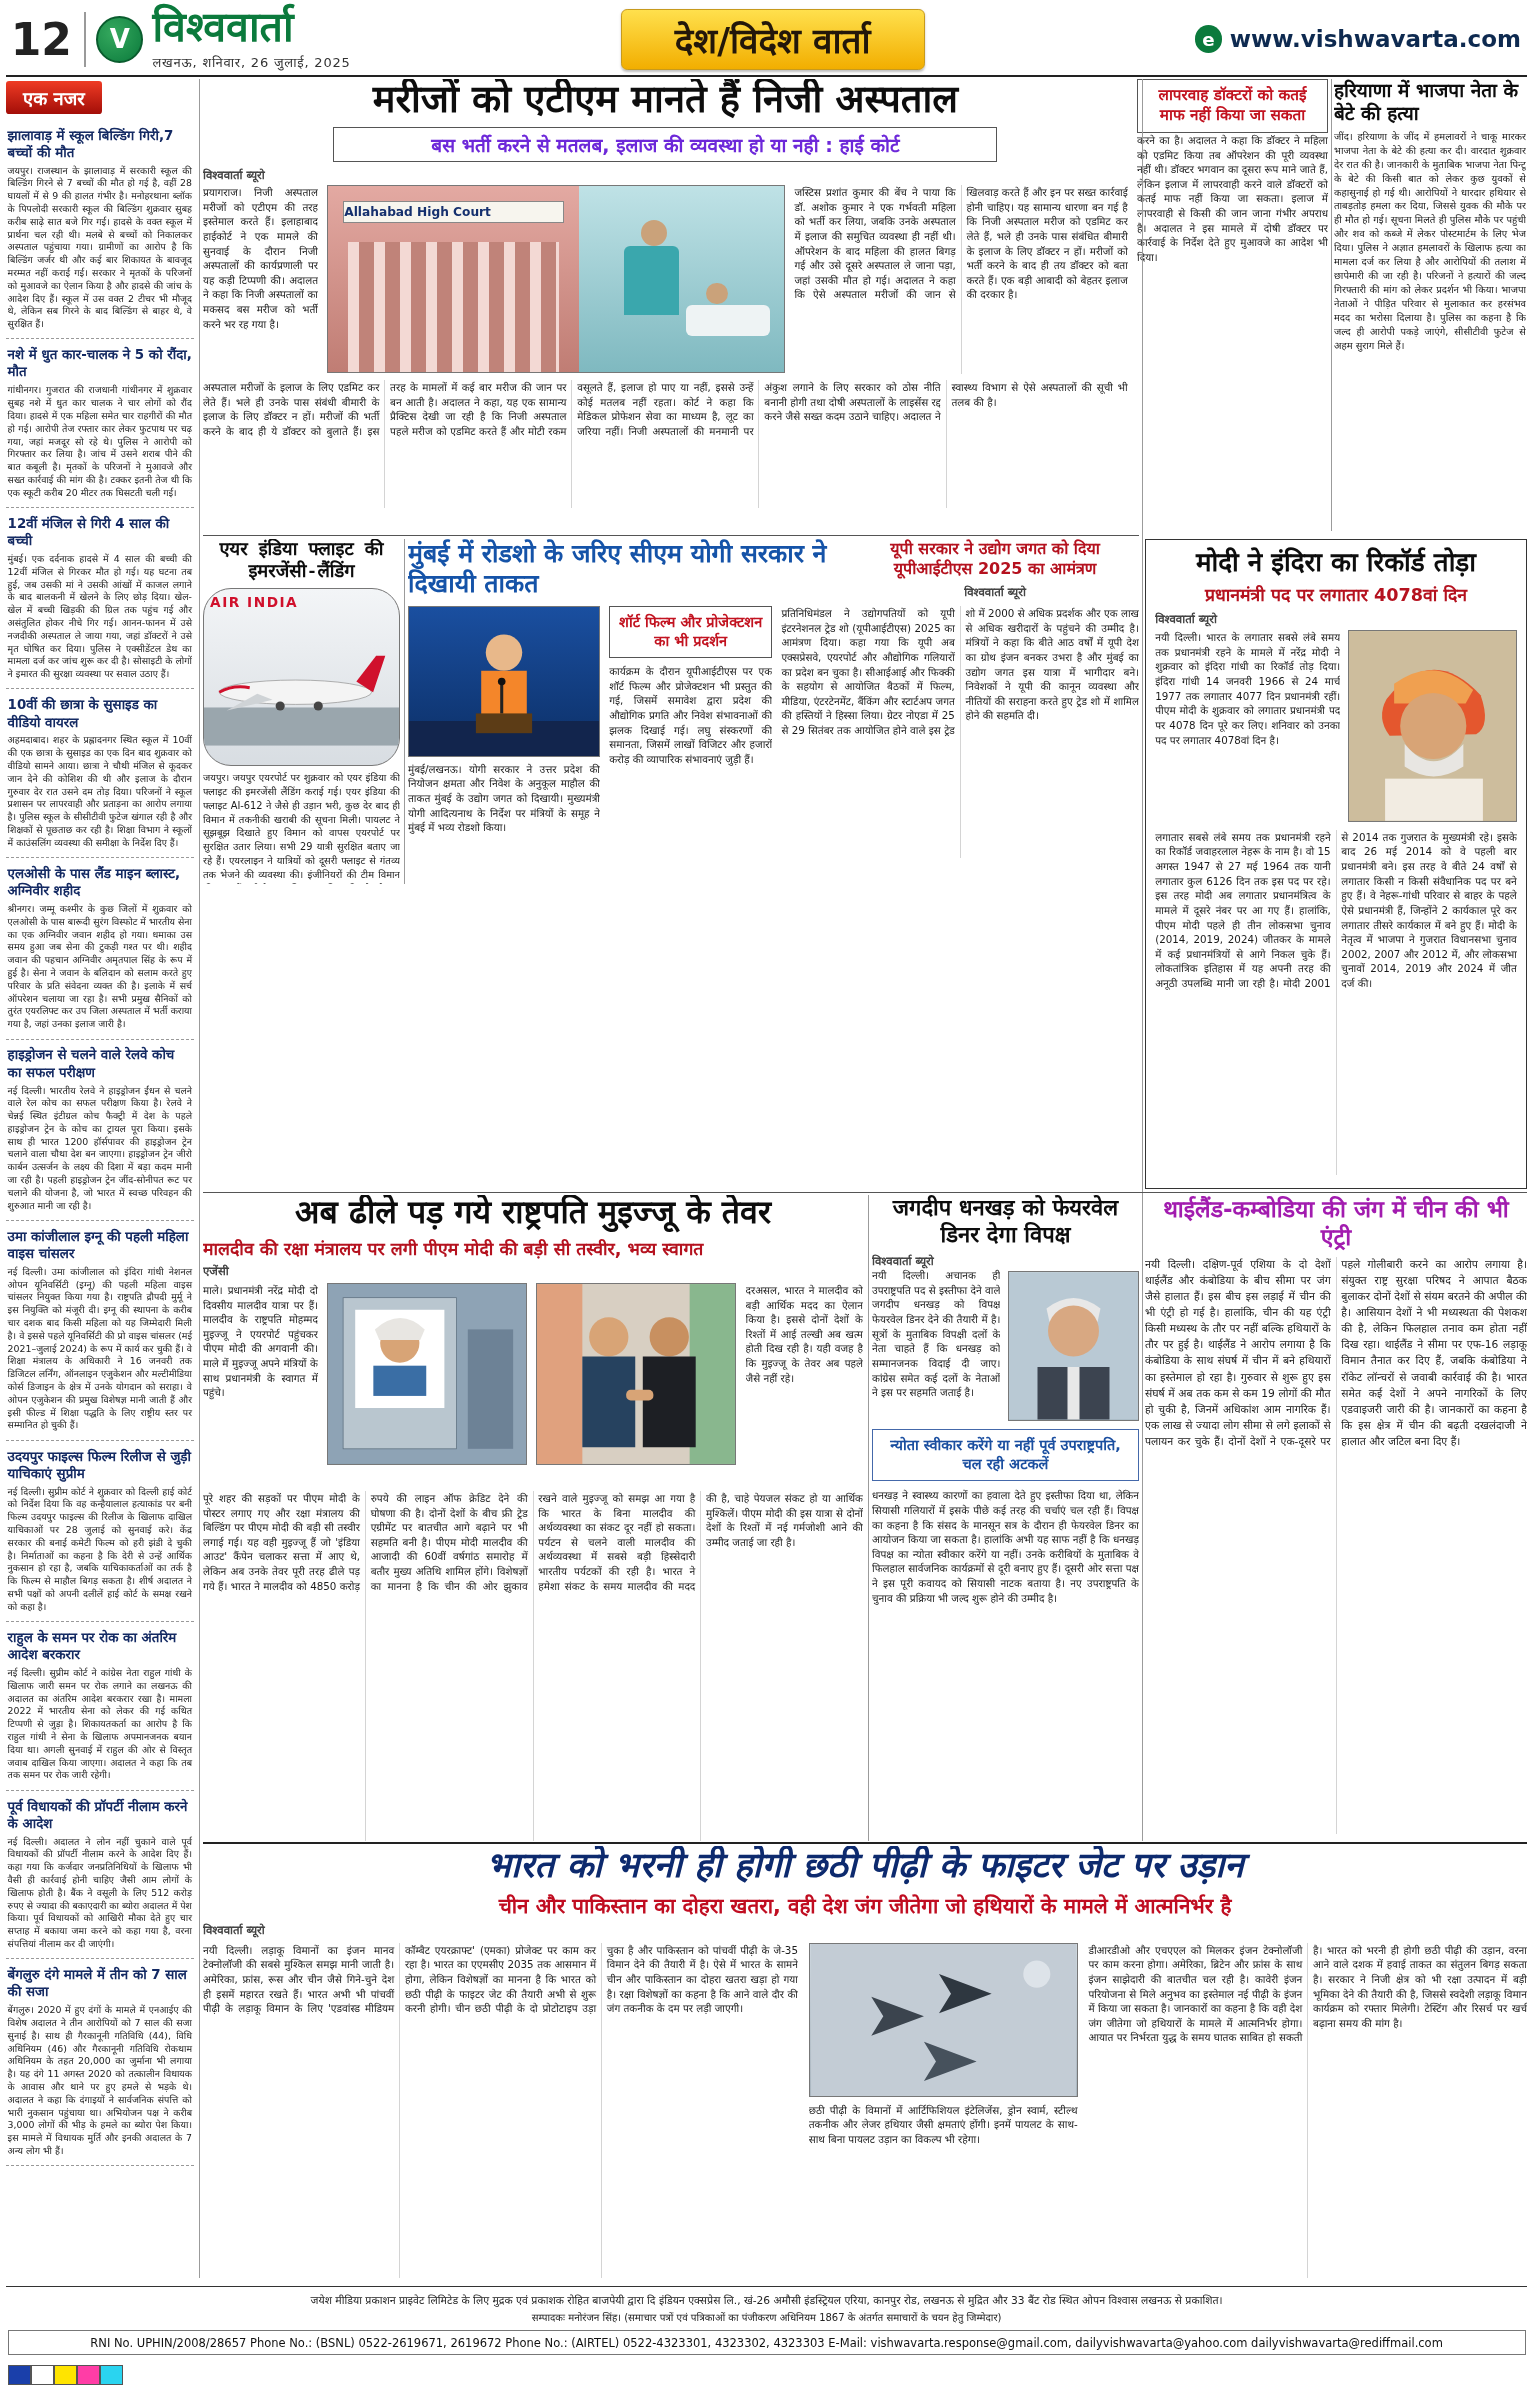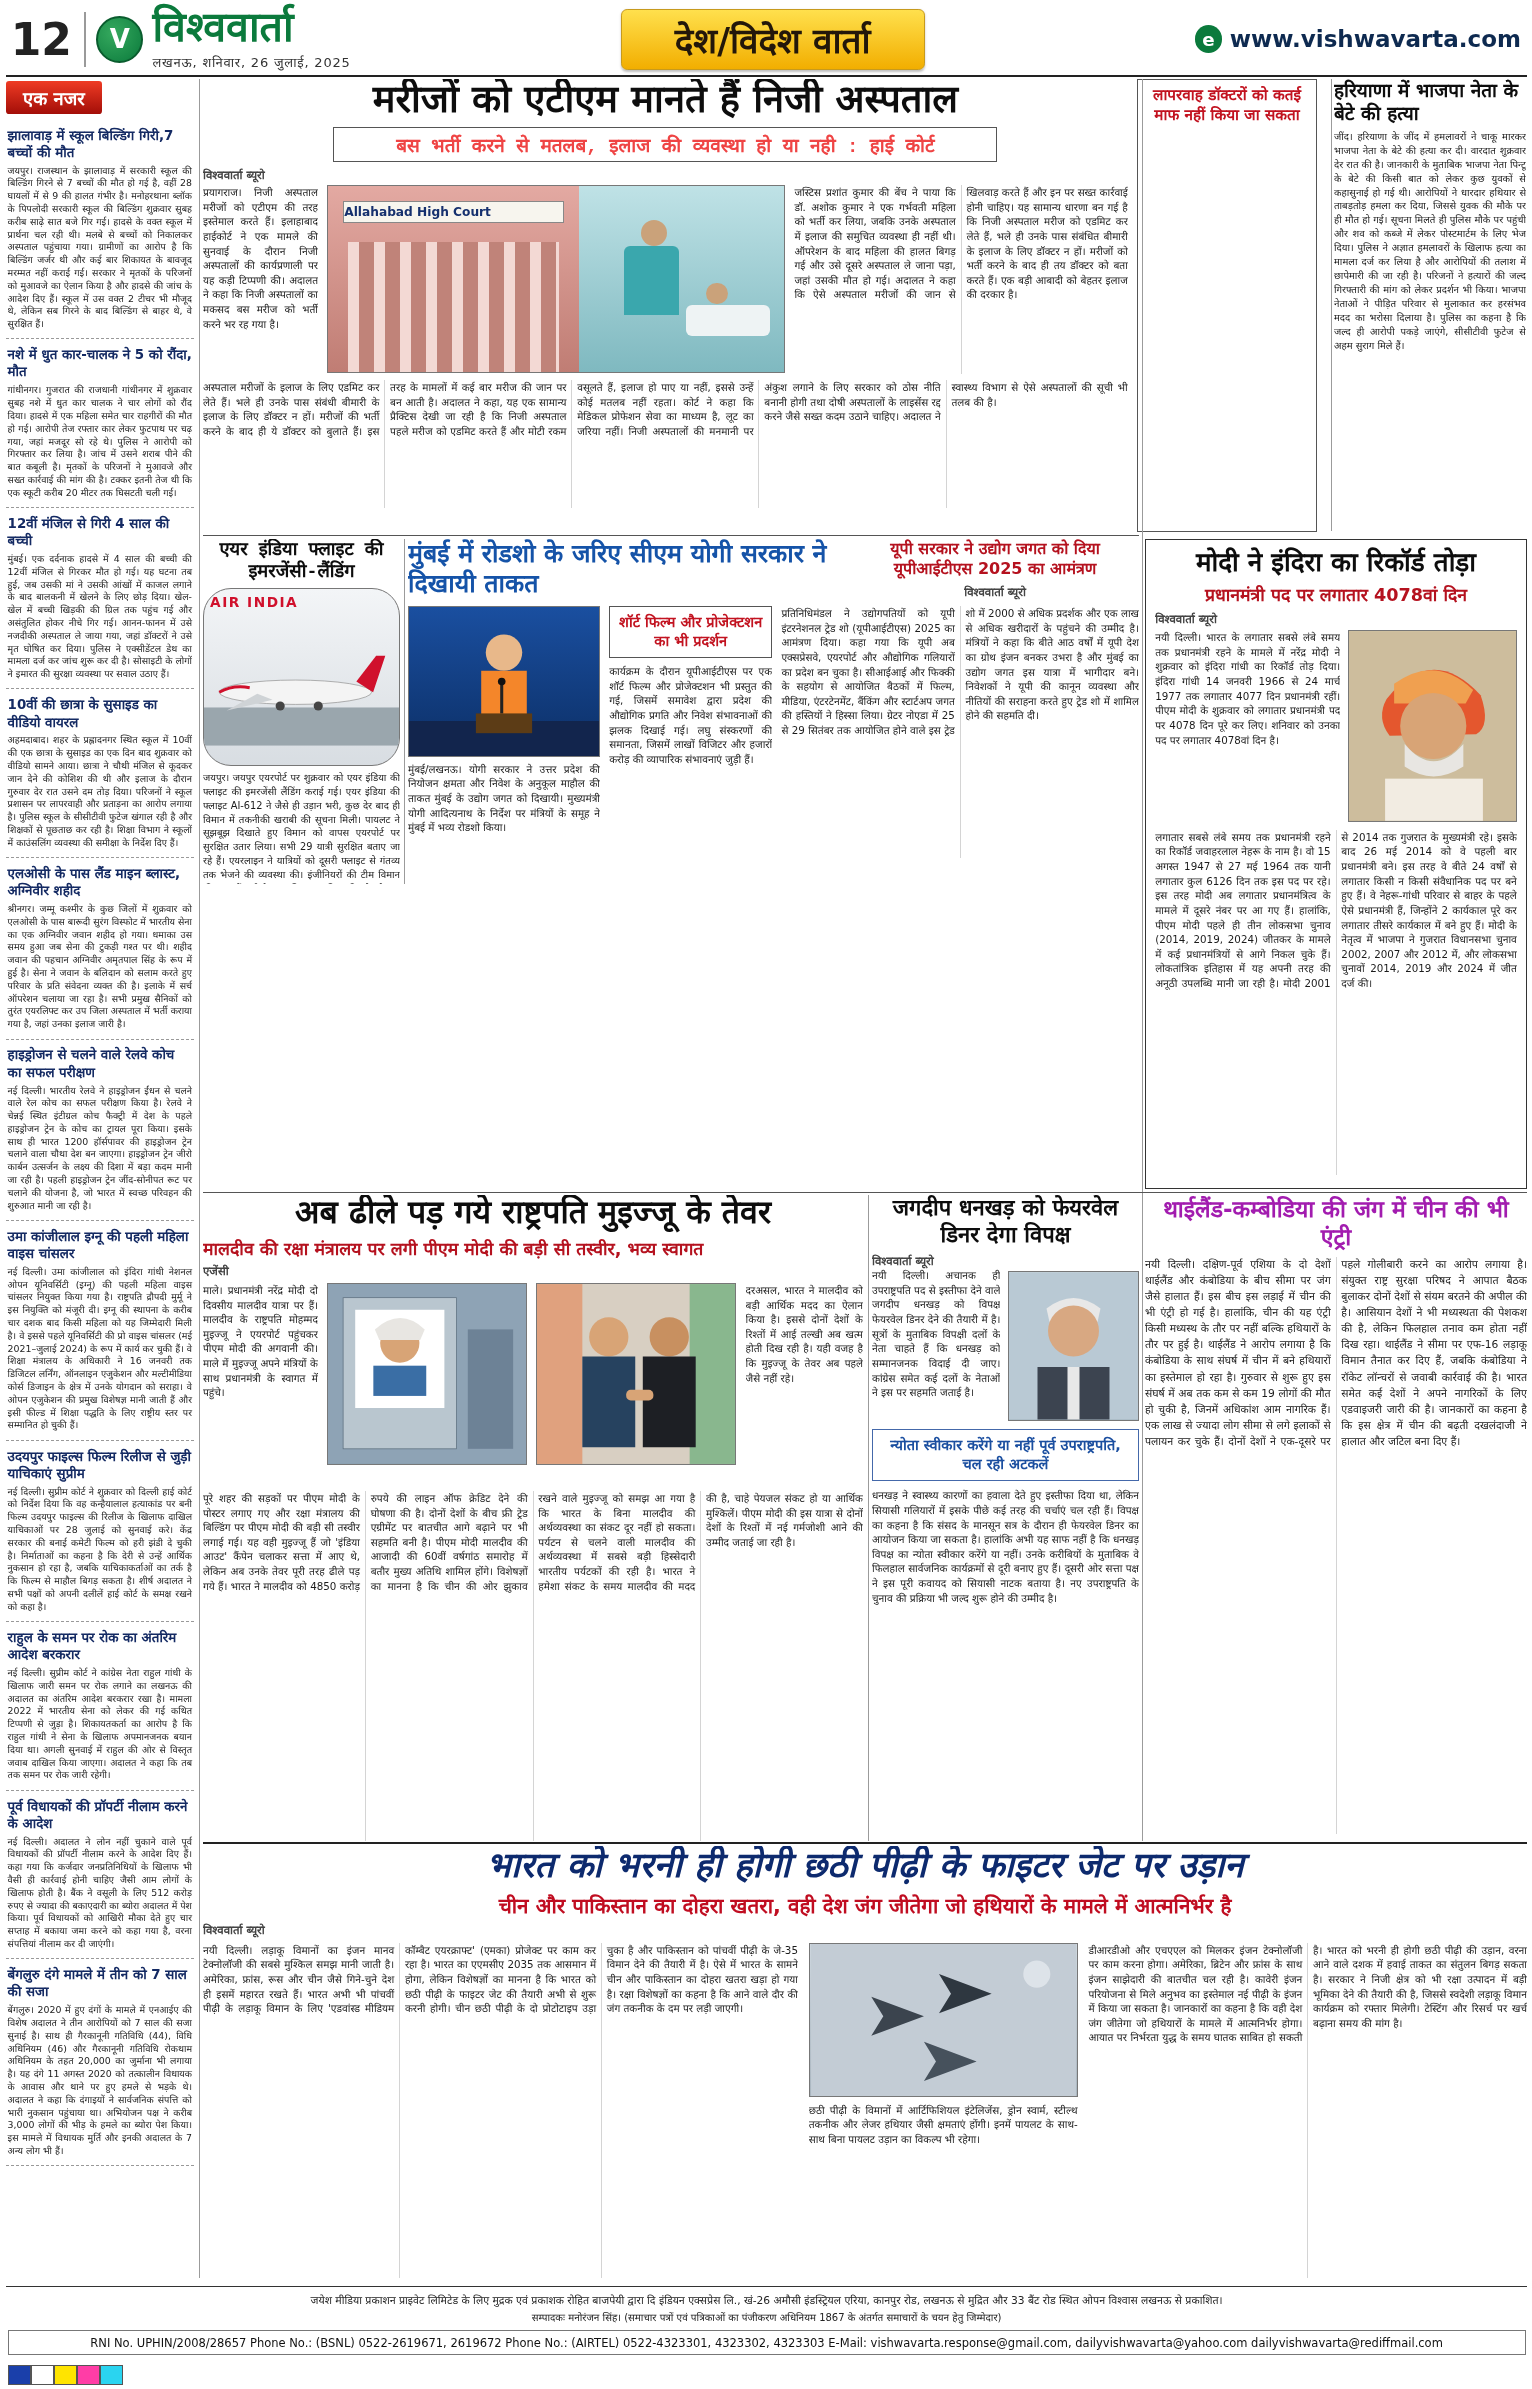--- a/index.html
+++ b/index.html
@@ -37,24 +37,24 @@
   .sidebar { position:absolute; left:6.1px; top:81px; width:192px; height:2199px; overflow:hidden; padding-right:4.6px; }
   .sb-title { display:inline-block; background:linear-gradient(#ef3b24,#a30e08); color:#fff; font-size:18.3px; font-weight:bold; padding:3.8px 17px; border-radius:3.1px; margin-bottom:6.1px; }
   .sb-item { padding:6.9px 1.5px 7.6px; border-bottom:0.8px dashed #999; }
   .sb-item h4 { font-size:13.4px; color:#142a63; line-height:1.28; margin-bottom:3.8px; }
   .sb-item p { font-size:9.4px; line-height:1.36; text-align:justify; color:#222; }
 
   
   .lead { position:absolute; left:203px; top:79px; width:1125px; height:453px; display:flex; gap:9.2px; overflow:hidden; }
   .lead-main { width:925px; display:flex; flex-direction:column; }
   .lead-headline { font-size:38px; font-weight:bold; color:#0d0d0d; text-align:center; line-height:1.1; }
-  .lead-subbox { width:664px; margin:6.1px auto 4.6px; border:1.5px solid #555; color:#ef4444; font-size:19px; font-weight:bold; text-align:center; padding:3.8px 6.1px;font-family:Liberation Mono, monospace; }
+  .lead-subbox { width:664px; margin:6.1px auto 4.6px; border:1.5px solid #555; color:#6d28d9; font-size:19px; font-weight:bold; text-align:center; padding:3.8px 6.1px; }
   .lead-content { display:flex; gap:9.2px; height:189px; margin-top:3.1px; }
   .lead-bottom { margin-top:6.1px; height:128px; }
-  .lead-note-col { width:191px; display:flex; flex-direction:row; gap:11px; }
+  .lead-note-col { width:191px; display:flex; flex-direction:column; gap:0; }
   .note-red { color:#c21320; font-size:15.3px; line-height:1.3; }
 
   
   .ph-court { width:458px; height:188px; display:flex; }
   .ph-court .bldg { width:55%; background:linear-gradient(#e3a9a2,#c07d74); position:relative; }
   .ph-court .bldg .cols { position:absolute; inset:30% 8% 0 8%; background:repeating-linear-gradient(90deg,#f3d9d4 0 10.7px,#c08379 10.7px 26px); }
   .ph-court .sign { position:absolute; left:6%; top:8%; width:88%; background:#f7f5ee; color:#15306e; font-size:12.2px; font-weight:bold; text-align:left; padding:3.1px 0; border:0.8px solid #888; }
   .ph-court .ward { width:45%; background:linear-gradient(#bfe2e6,#7fb9c0); position:relative; }
   .fig-head { position:absolute; border-radius:50%; background:#caa27a; }
   .fig-body { position:absolute; border-radius:6.1px 6.1px 0 0; }

